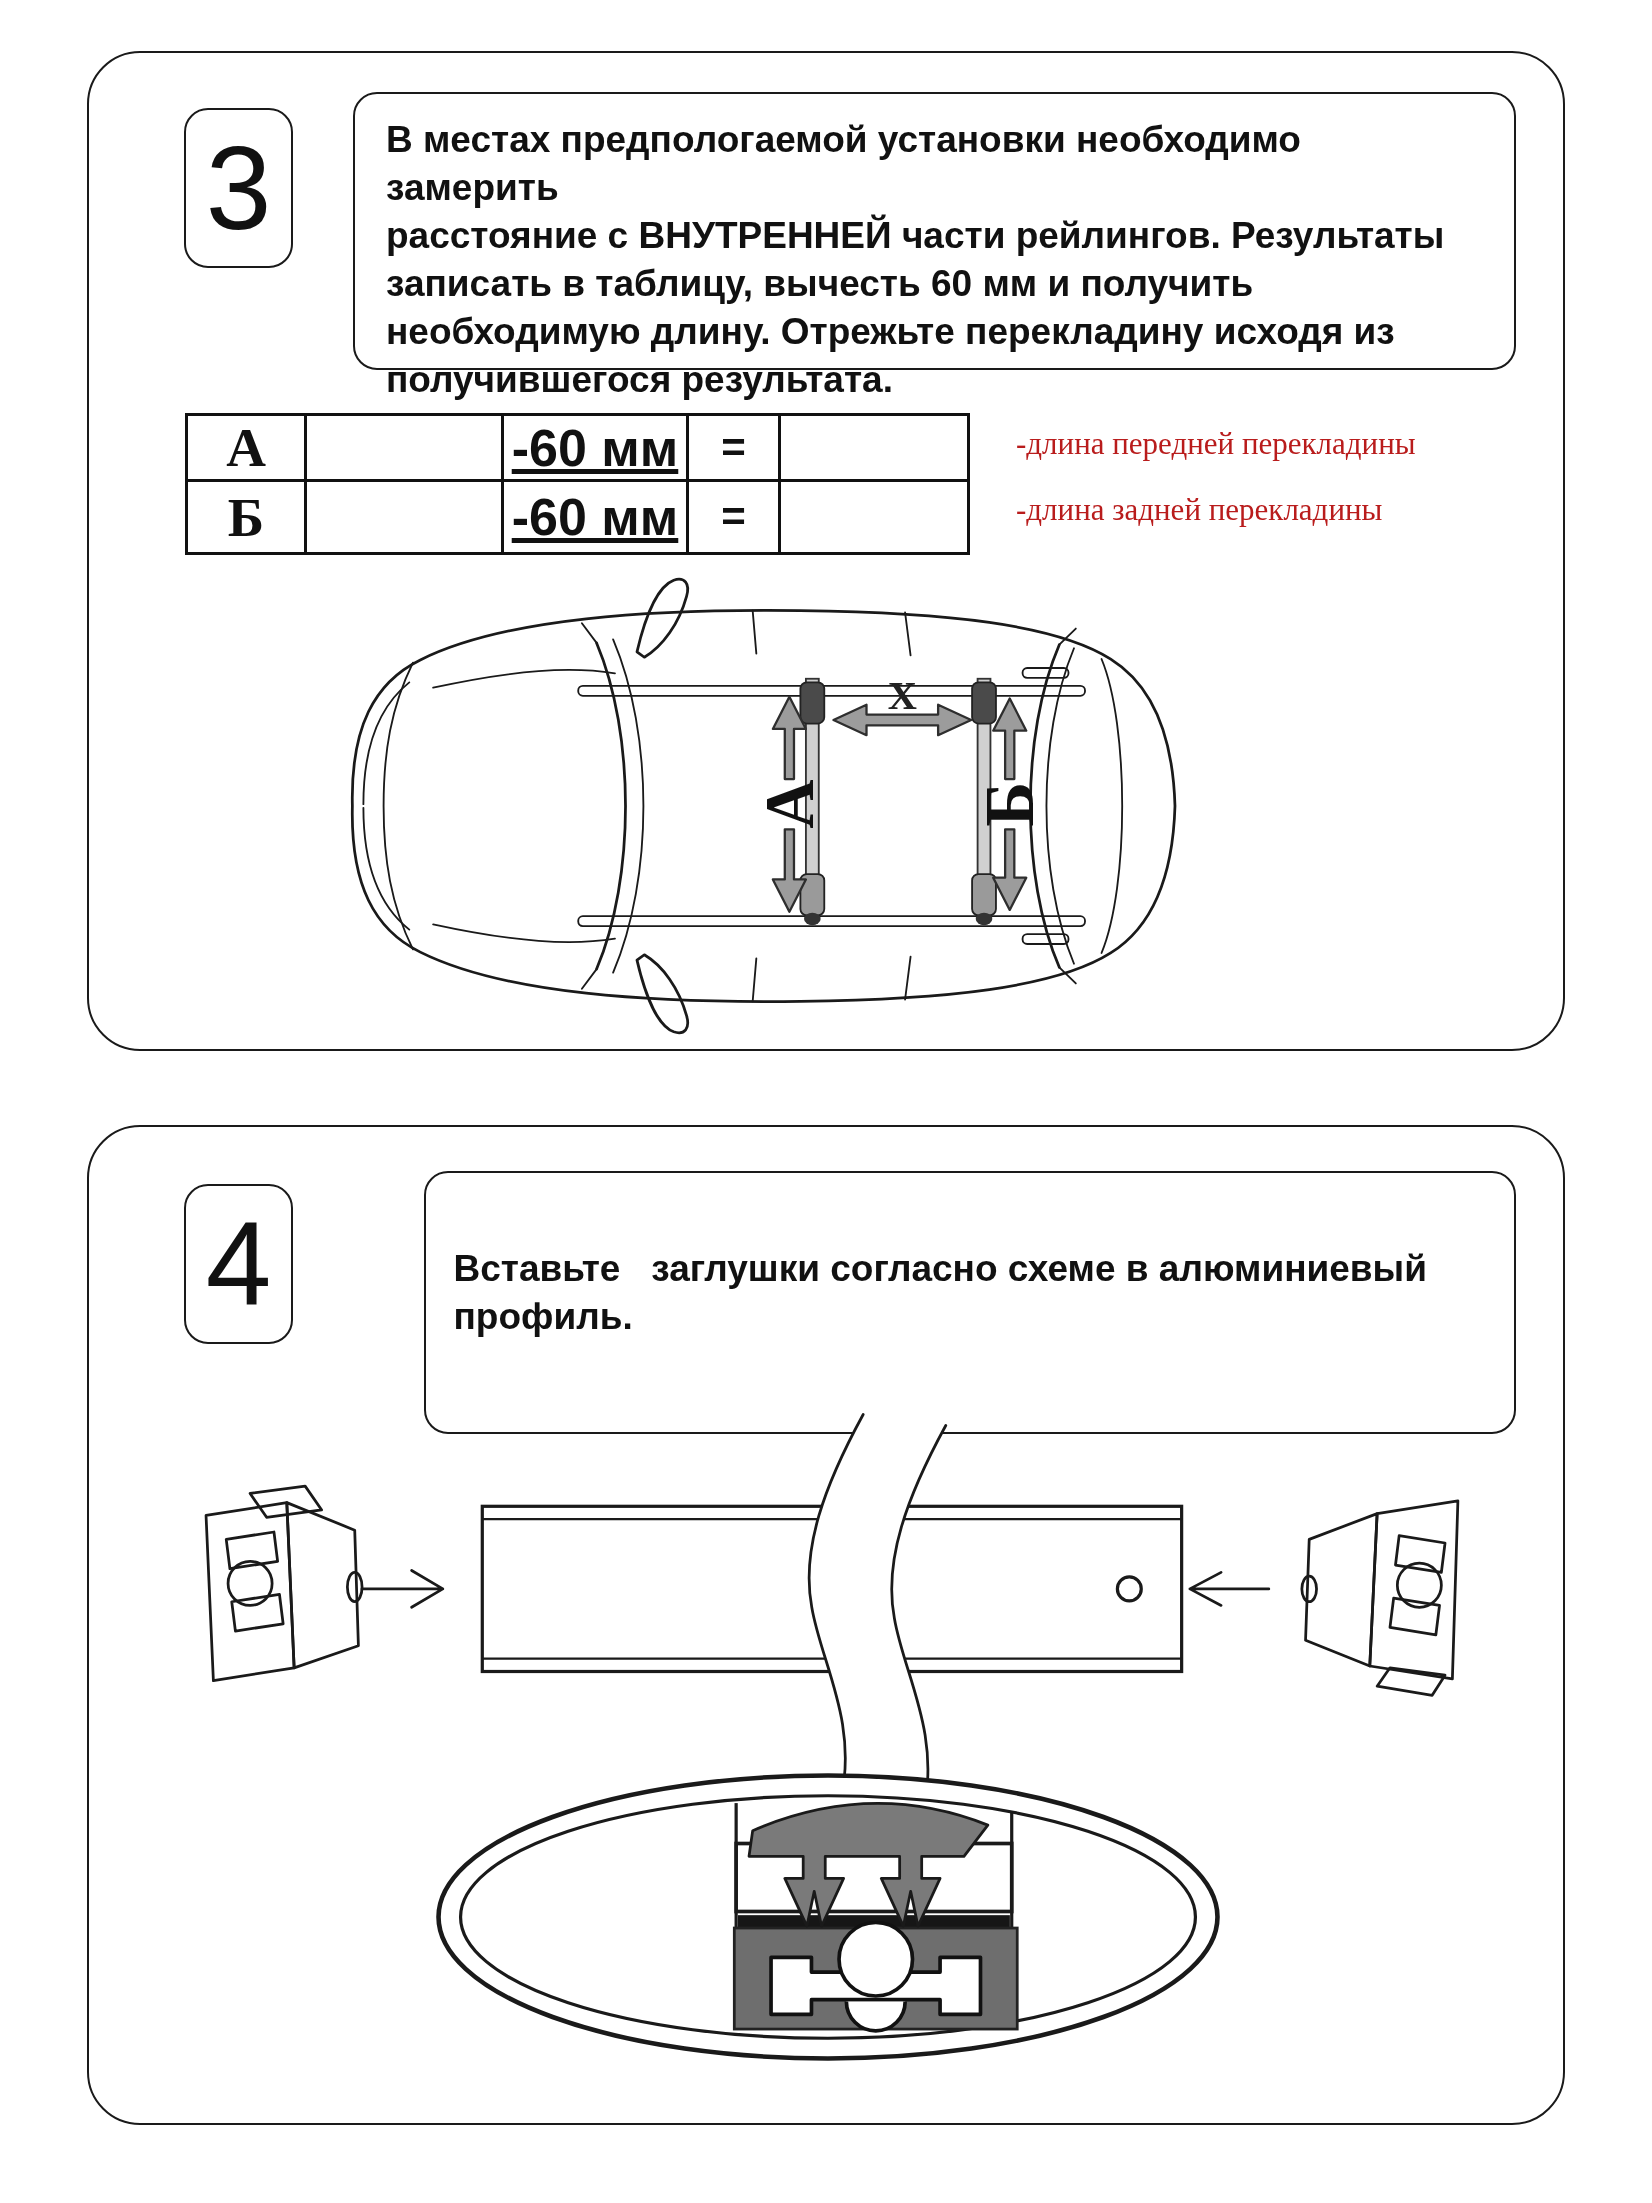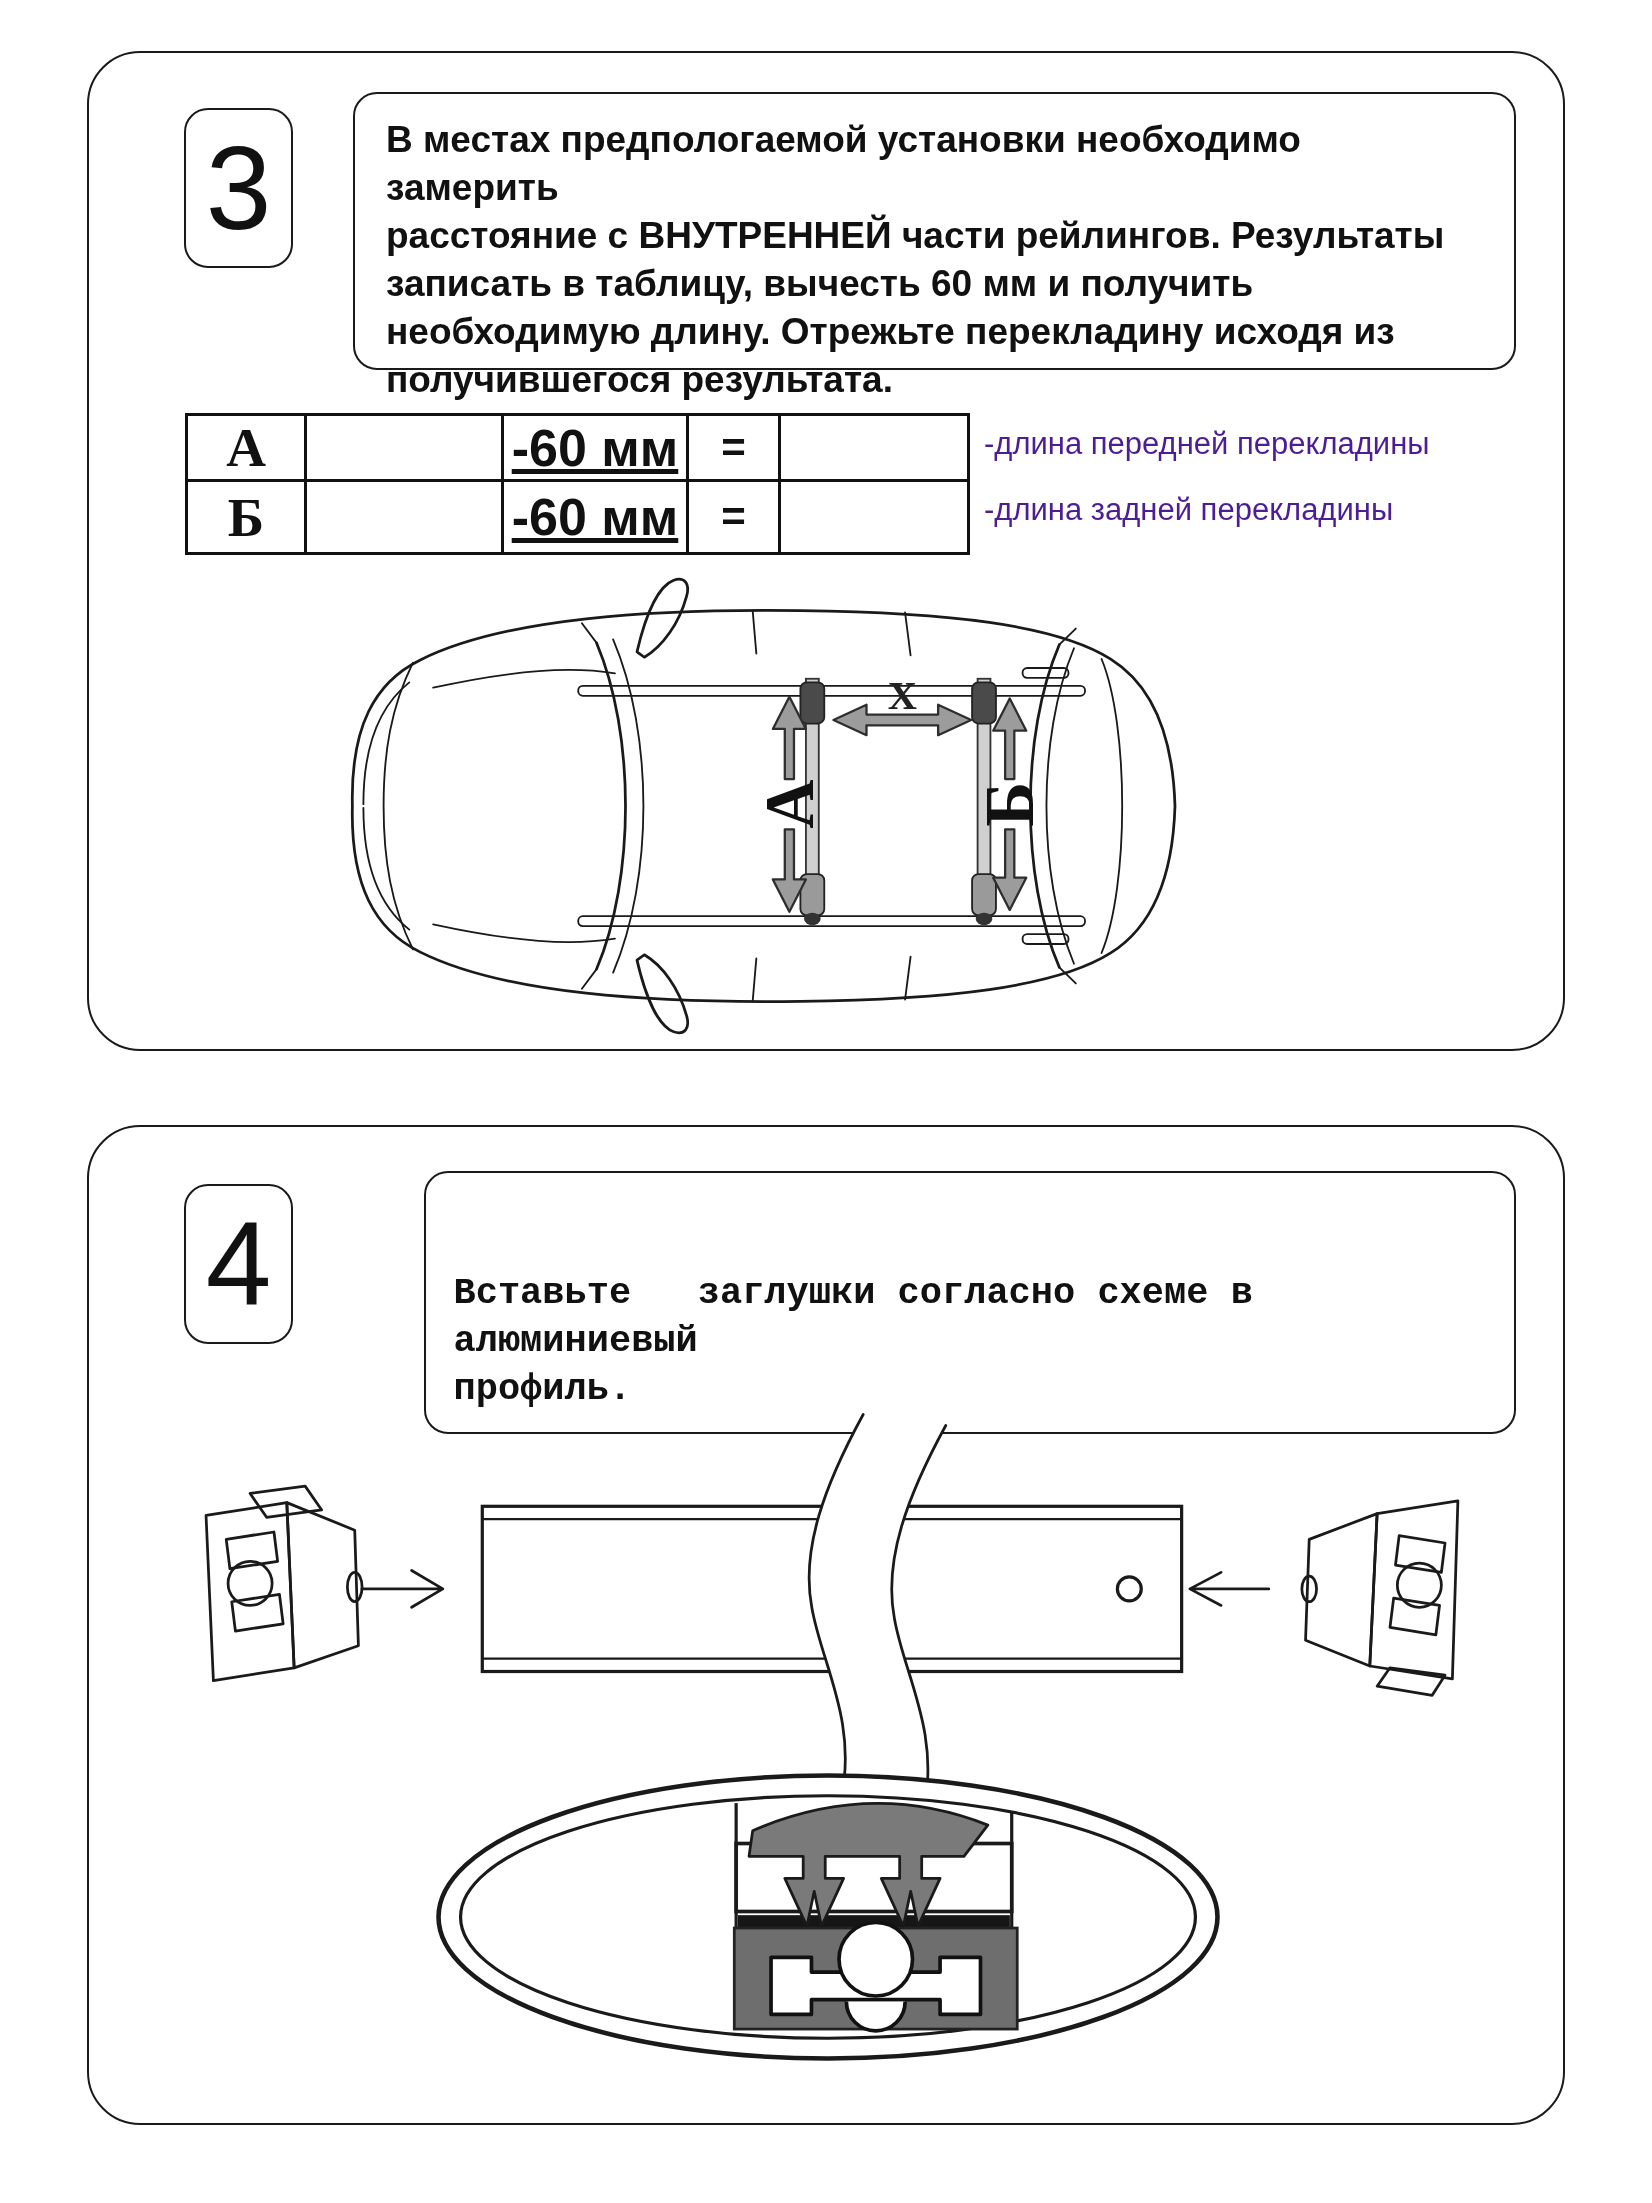--- a/index.html
+++ b/index.html
@@ -11,29 +11,29 @@
   #panel4{top:1125px;}
   .num-box{position:absolute;left:95px;top:55px;width:105px;height:156px;
            border:2.8px solid #1a1a1a;border-radius:24px;
            display:flex;align-items:center;justify-content:center;
            font-size:118px;font-weight:400;line-height:1;}
   .instr-box{position:absolute;border:2.8px solid #1a1a1a;border-radius:24px;background:#fff;}
   #p3-instr{left:264px;top:39px;width:1159px;height:274px;}
   #p4-instr{left:335px;top:44px;width:1088px;height:259px;}
   .instr-text{white-space:pre-wrap;font-weight:bold;font-size:37px;line-height:1.3;
               padding:22px 31px;}
-  #p4-instr .instr-text{padding-top:96px;padding-left:27.5px;font-family:Liberation Mono, monospace;}
+  #p4-instr .instr-text{padding-top:72px;padding-left:27.5px;}
   table.measure{position:absolute;left:96px;top:360px;border-collapse:collapse;table-layout:fixed;}
   table.measure td{border:3.7px solid #111;text-align:center;vertical-align:middle;padding:0;background:#fff;}
   tr.r1 td{height:61px;} tr.r2 td{height:70px;}
   td.c-letter{font-family:"Liberation Serif",serif;font-weight:bold;font-size:55px;}
   td.c-sub{font-weight:bold;font-size:52px;text-decoration:underline;}
   td.c-eq{font-weight:bold;font-size:42px;}
-  .caption{position:absolute;left:895px;font-size:31px;line-height:37px;color:#4c1d95;
-           white-space:nowrap;}
+  .caption{position:absolute;left:927px;font-size:31px;line-height:37px;color:#b91c1c;
+           white-space:nowrap;font-family:Liberation Serif, serif;}
   #cap1{top:372px;} #cap2{top:438px;}
   svg{position:absolute;display:block;}
   #car-svg{left:234px;top:520px;width:863px;height:466px;}
   #profile-svg{left:69px;top:271px;width:1336px;height:413px;}
   #section-svg{left:344px;top:643px;width:790px;height:294px;}
   .ln{stroke:#1a1a1a;stroke-width:3;fill:none;stroke-linecap:round;stroke-linejoin:round;}
   .ln2{stroke:#1a1a1a;stroke-width:2;fill:none;stroke-linecap:round;}
   .arrow-gray{fill:#9c9c9c;stroke:#2e2e2e;stroke-width:2.5;stroke-linejoin:round;}
   .serifT{font-family:"Liberation Serif",serif;font-weight:bold;}
 </style>

